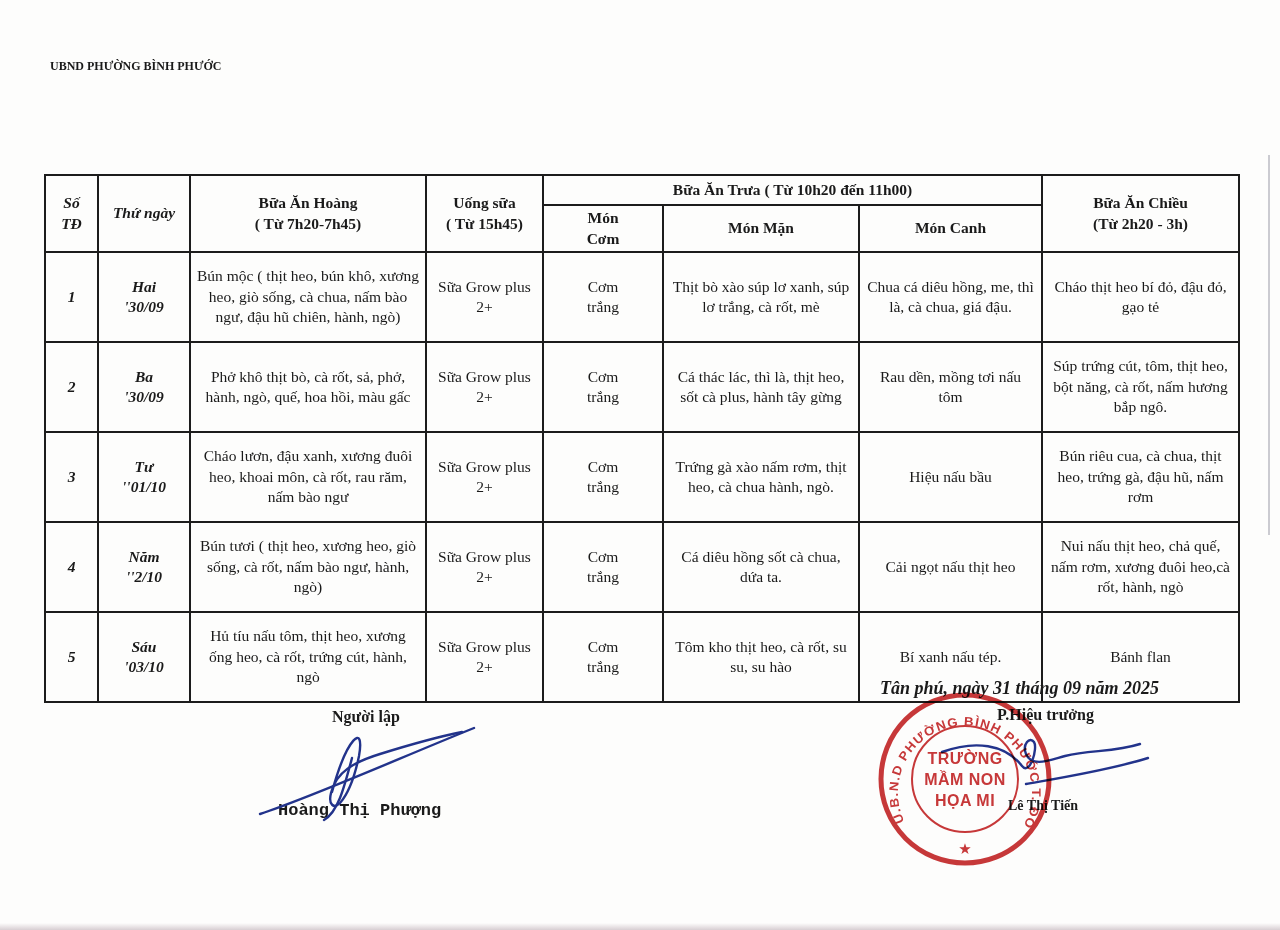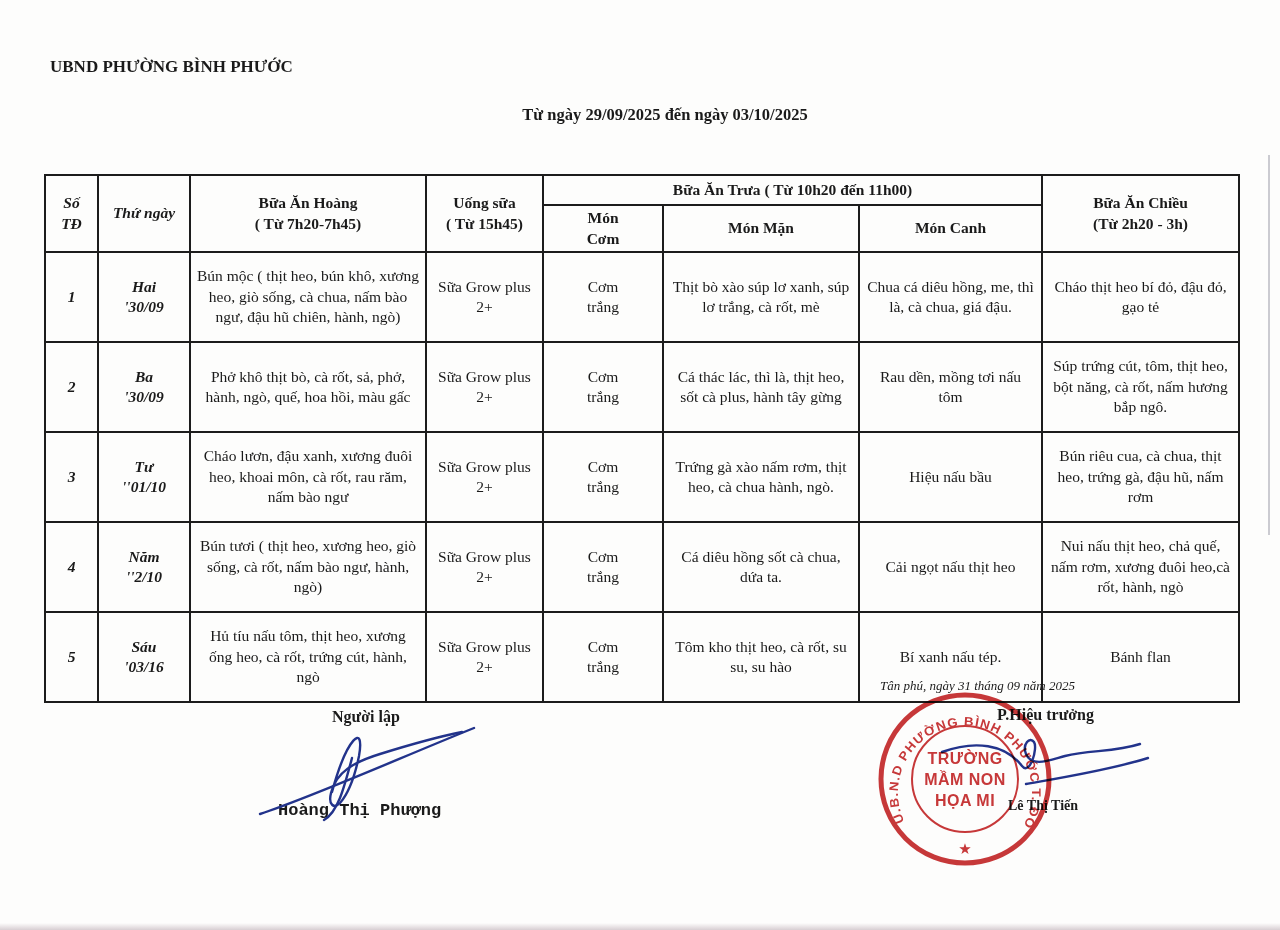--- a/index.html
+++ b/index.html
@@ -13,42 +13,42 @@
   .abs { position:absolute; }
 
   
   .artifact-top { top:0; left:270; width:1010; height:5px;
     background:linear-gradient(90deg, rgba(150,170,195,.15), rgba(140,165,195,.5) 30%, rgba(150,170,195,.35)); }
   .artifact-bottom { bottom:0; left:0; width:1280px; height:7px;
     background:linear-gradient(0deg, rgba(170,150,160,.45), rgba(170,150,160,0)); }
   .artifact-right-line { top:155px; left:1268px; width:2px; height:380px; background:rgba(90,90,110,.3); }
 
   
-  .org { top:55px; left:50px; font-weight:bold; font-size:17px; line-height:23px; }
+  .org { top:55px; left:50px; font-weight:bold; font-size:12px; line-height:23px; }
   .title-wrap { top:103px; left:90px; width:1150px; text-align:center; font-weight:bold; }
   .doc-title { font-size:17.5px; letter-spacing:.2px; }
   .doc-subtitle { font-size:16.5px; margin-top:2px; }
 
   
   table.menu { position:absolute; top:150px; left:44px; width:1194px;
     border-collapse:collapse; table-layout:fixed;margin-top:24px; }
   table.menu th, table.menu td {
     border:2px solid #1c1c1c; text-align:center; vertical-align:middle;
     font-size:15.5px; line-height:1.32; padding:2px 6px; overflow:hidden;
   }
   table.menu th { font-weight:bold; }
   tr.hrow1 { height:30px; } tr.hrow1 th { font-size:15.5px; }
   tr.hrow2 { height:47px; }
   tbody tr { height:90px; }
   .it { font-style:italic; }
   .bold { font-weight:bold; }
   .pre { white-space:pre-line; }
 
   
-  .date-line { top:678px; left:880px; font-weight:normal; font-style:italic; font-size:13px; }
+  .date-line { top:678px; left:880px; font-weight:bold; font-style:italic; font-size:18px; }
   .nguoi-lap { top:708px; left:332px; font-weight:bold; font-size:16px; }
   .p-hieu-truong { top:706px; left:997px; font-weight:bold; font-size:16px; }
   .name1 { top:801px; left:278px; font-weight:bold; font-size:17px;font-family:Liberation Mono, monospace; }
   .name2 { top:798px; left:1008px; font-weight:bold; font-size:14px; }
 
   .sig { pointer-events:none; }
   .sig path { fill:none; stroke:#22338b; stroke-width:2.4; stroke-linecap:round; }
 
   .stamp-wrap { top:688px; left:874px; width:182px; height:182px;
     mix-blend-mode:multiply; opacity:.92; }
@@ -63,21 +63,20 @@
 
 <div class="abs artifact-top"></div>
 <div class="abs artifact-bottom"></div>
 <div class="abs artifact-right-line"></div>
 
 <div class="abs org">
   <div>UBND PHƯỜNG BÌNH PHƯỚC</div>
 </div>
 
 <div class="abs title-wrap">
-  <div class="doc-subtitle">Từ ngày 29/09/2025 đến ngày 03/10/2025</div>
 </div>
 
 <table class="menu">
   <colgroup>
     <col style="width:53px">
       <col style="width:92px">
       <col style="width:236px">
       <col style="width:117px">
     <col style="width:120px">
       <col style="width:196px">
@@ -148,21 +147,21 @@
       <td>Sữa Grow plus 2+</td>
       <td class="pre">Cơm
 trắng</td>
       <td>Cá diêu hồng sốt cà chua, dứa ta.</td>
       <td>Cải ngọt nấu thịt heo</td>
       <td>Nui nấu thịt heo, chả quế, nấm rơm, xương đuôi heo,cà rốt, hành, ngò</td>
     </tr>
     <tr>
       <td class="it bold">5</td>
       <td class="it bold pre">Sáu
-'03/16</td>
+'03/10</td>
       <td>Hủ tíu nấu tôm, thịt heo, xương ống heo, cà rốt, trứng cút, hành, ngò</td>
       <td>Sữa Grow plus 2+</td>
       <td class="pre">Cơm
 trắng</td>
       <td>Tôm kho thịt heo, cà rốt, su su, su hào</td>
       <td>Bí xanh nấu tép.</td>
       <td>Bánh flan</td>
     </tr>
   </tbody>
 </table>

